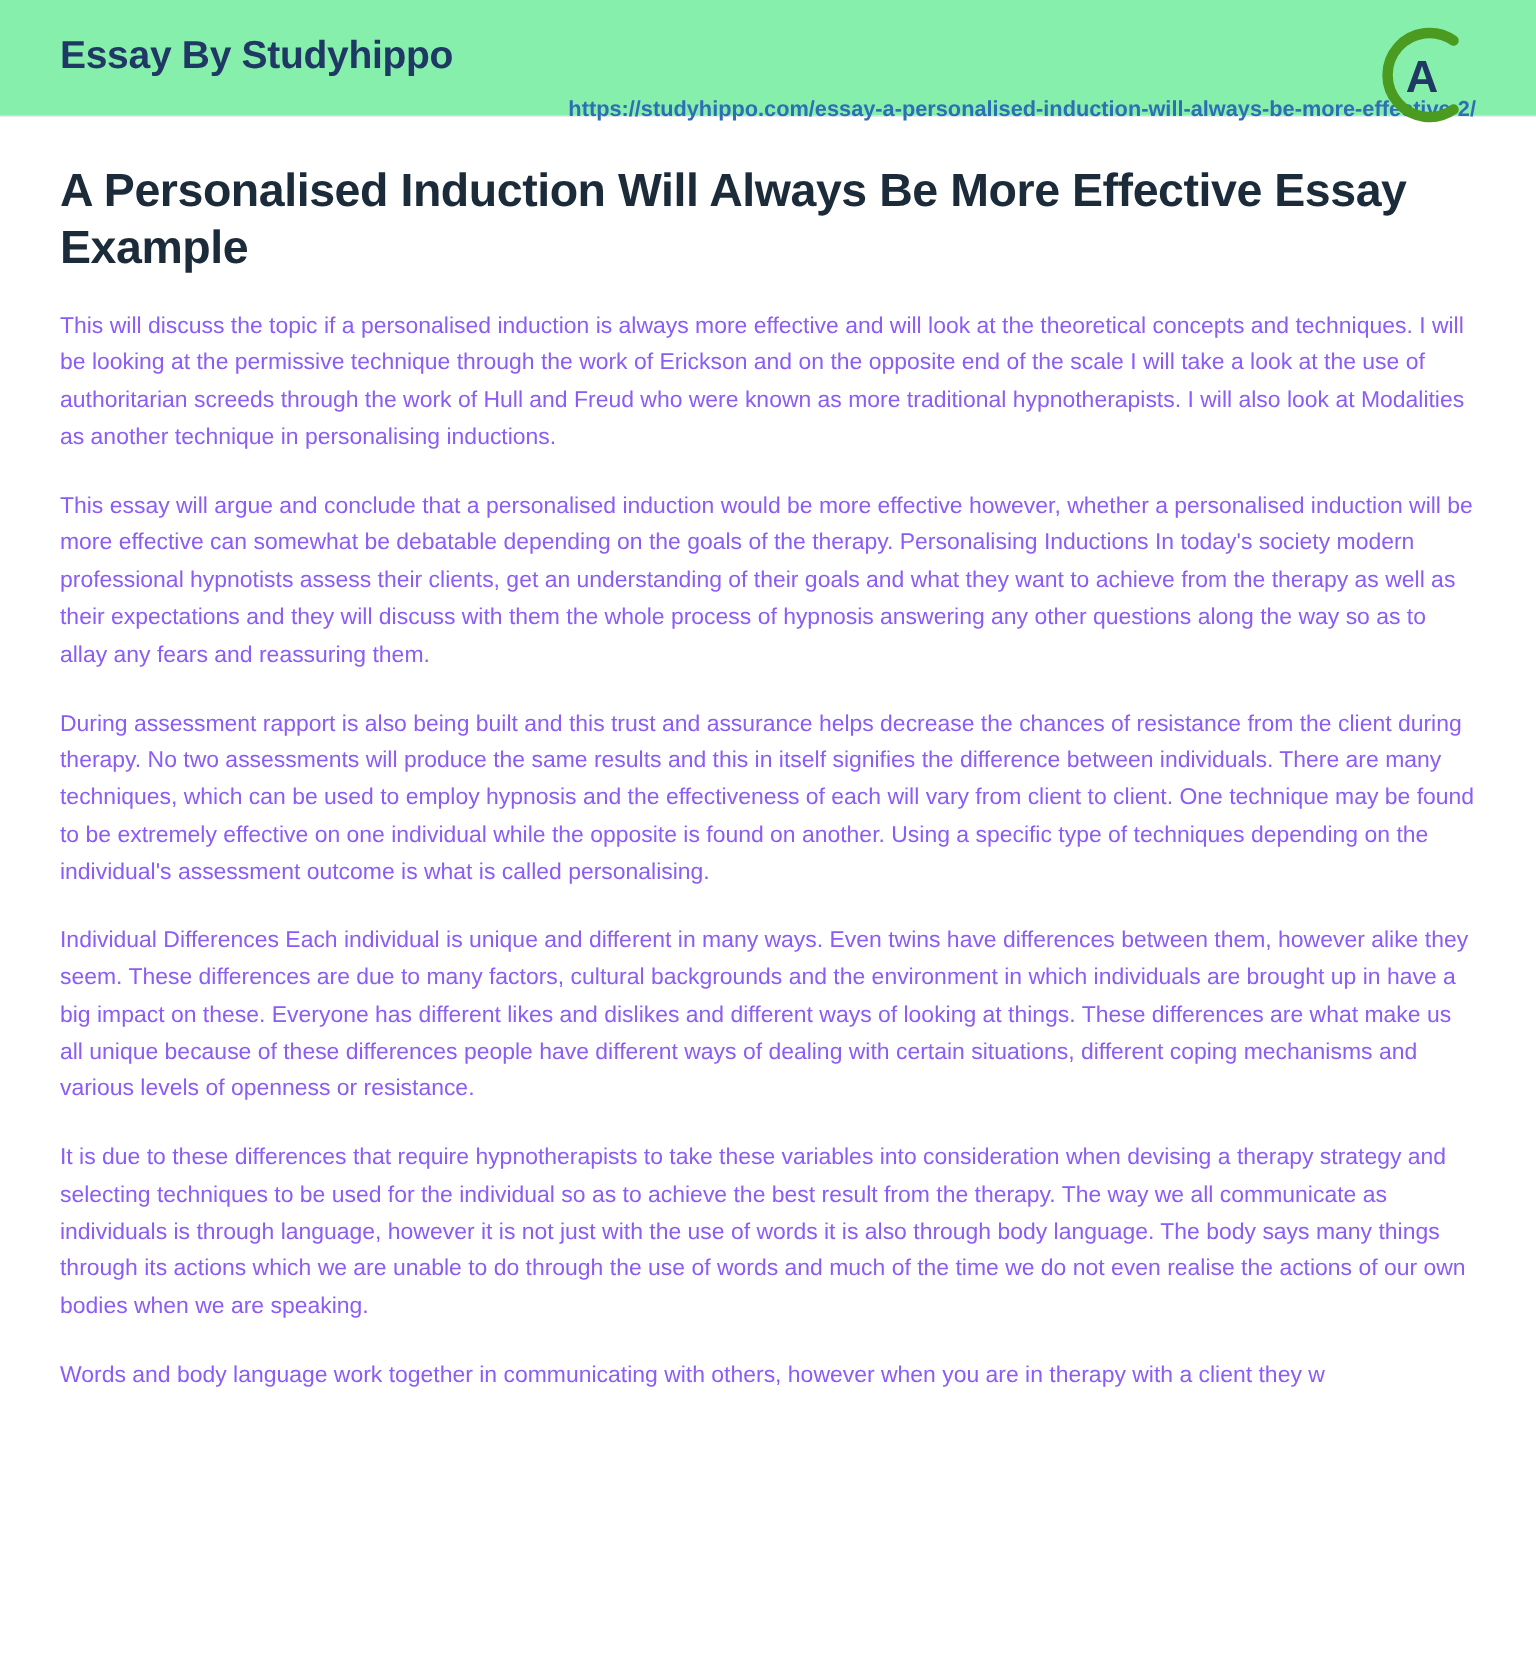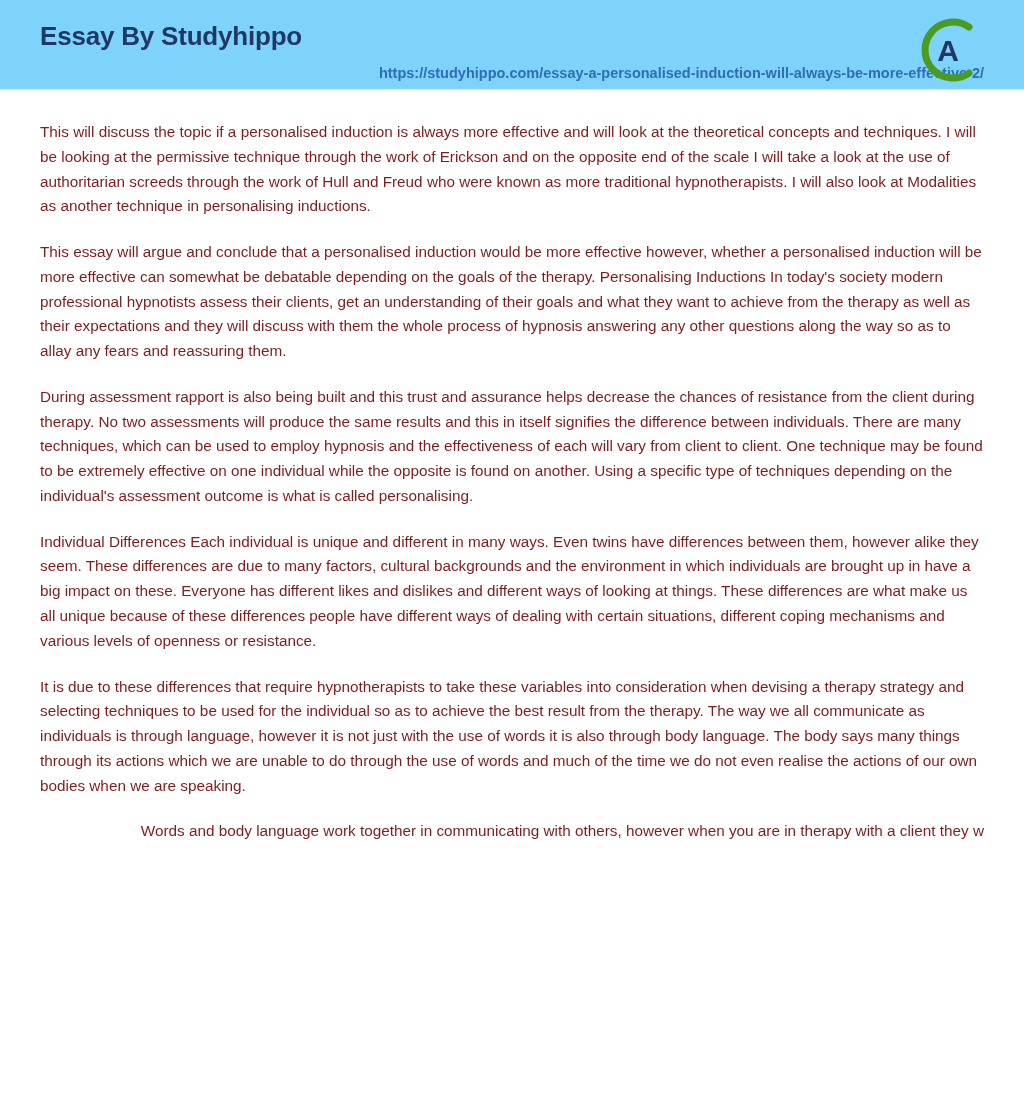--- a/index.html
+++ b/index.html
@@ -15,25 +15,25 @@
     -webkit-font-smoothing: antialiased;
   }
 
   .page {
     width: 1024px;
     position: relative;
   }
 
   
   .header {
-    background: #7dd3fc;
+    background: #86efac;
     border-bottom: 1px solid #e6ebf1;
     padding: 22px 40px 20px 40px;
     position: relative;
-    height: 90px;
+    height: 78px;
     box-sizing: border-box;
   }
   .site-title {
     font-size: 26px;
     font-weight: bold;
     color: #1f3864;
     letter-spacing: -0.2px;
     margin: 0 0 14px 0;
     line-height: 1.1;
   }
@@ -63,43 +63,44 @@
     font-size: 31px;
     line-height: 1.22;
     font-weight: bold;
     color: #1c2b3a;
     margin: 0 0 22px 0;
     letter-spacing: -0.3px;
   }
   .para {
     font-size: 15.3px;
     line-height: 1.62;
-    color: #7f1d1d;
+    color: #8b5cf6;
     margin: 0 0 21px 0;
     text-align: left;
   }
-  .para:last-child { margin-bottom: 0; text-align: right; }
+  .para:last-child { margin-bottom: 0; }
 </style>
 </head>
 <body>
 
 <div class="page">
 
   <div class="header">
     <div class="site-title">Essay By Studyhippo</div>
     <div class="site-url">https://studyhippo.com/essay-a-personalised-induction-will-always-be-more-effective-2/</div>
     <div class="logo">
       <svg viewBox="0 0 72 72" width="72" height="72" aria-hidden="true">
         <path d="M61 13 A28 28 0 1 0 61 59" fill="none" stroke="#4a9b1f" stroke-width="7" stroke-linecap="round"></path>
         <text x="40" y="47" font-family="Liberation Sans, sans-serif" font-size="30" font-weight="bold" fill="#1f3864" text-anchor="middle">A</text>
       </svg>
     </div>
   </div>
 
   <div class="article">
+    <h1 class="article-title">A Personalised Induction Will Always Be More Effective Essay Example</h1>
 
     <p class="para">This will discuss the topic if a personalised induction is always more effective and will look at the theoretical concepts and techniques. I will be looking at the permissive technique through the work of Erickson and on the opposite end of the scale I will take a look at the use of authoritarian screeds through the work of Hull and Freud who were known as more traditional hypnotherapists. I will also look at Modalities as another technique in personalising inductions.</p>
     <p class="para">This essay will argue and conclude that a personalised induction would be more effective however, whether a personalised induction will be more effective can somewhat be debatable depending on the goals of the therapy. Personalising Inductions In today's society modern professional hypnotists assess their clients, get an understanding of their goals and what they want to achieve from the therapy as well as their expectations and they will discuss with them the whole process of hypnosis answering any other questions along the way so as to allay any fears and reassuring them.</p>
     <p class="para">During assessment rapport is also being built and this trust and assurance helps decrease the chances of resistance from the client during therapy. No two assessments will produce the same results and this in itself signifies the difference between individuals. There are many techniques, which can be used to employ hypnosis and the effectiveness of each will vary from client to client. One technique may be found to be extremely effective on one individual while the opposite is found on another. Using a specific type of techniques depending on the individual's assessment outcome is what is called personalising.</p>
     <p class="para">Individual Differences Each individual is unique and different in many ways. Even twins have differences between them, however alike they seem. These differences are due to many factors, cultural backgrounds and the environment in which individuals are brought up in have a big impact on these. Everyone has different likes and dislikes and different ways of looking at things. These differences are what make us all unique because of these differences people have different ways of dealing with certain situations, different coping mechanisms and various levels of openness or resistance.</p>
     <p class="para">It is due to these differences that require hypnotherapists to take these variables into consideration when devising a therapy strategy and selecting techniques to be used for the individual so as to achieve the best result from the therapy. The way we all communicate as individuals is through language, however it is not just with the use of words it is also through body language. The body says many things through its actions which we are unable to do through the use of words and much of the time we do not even realise the actions of our own bodies when we are speaking.</p>
     <p class="para">Words and body language work together in communicating with others, however when you are in therapy with a client they w</p>
   </div>
 
 </div>

